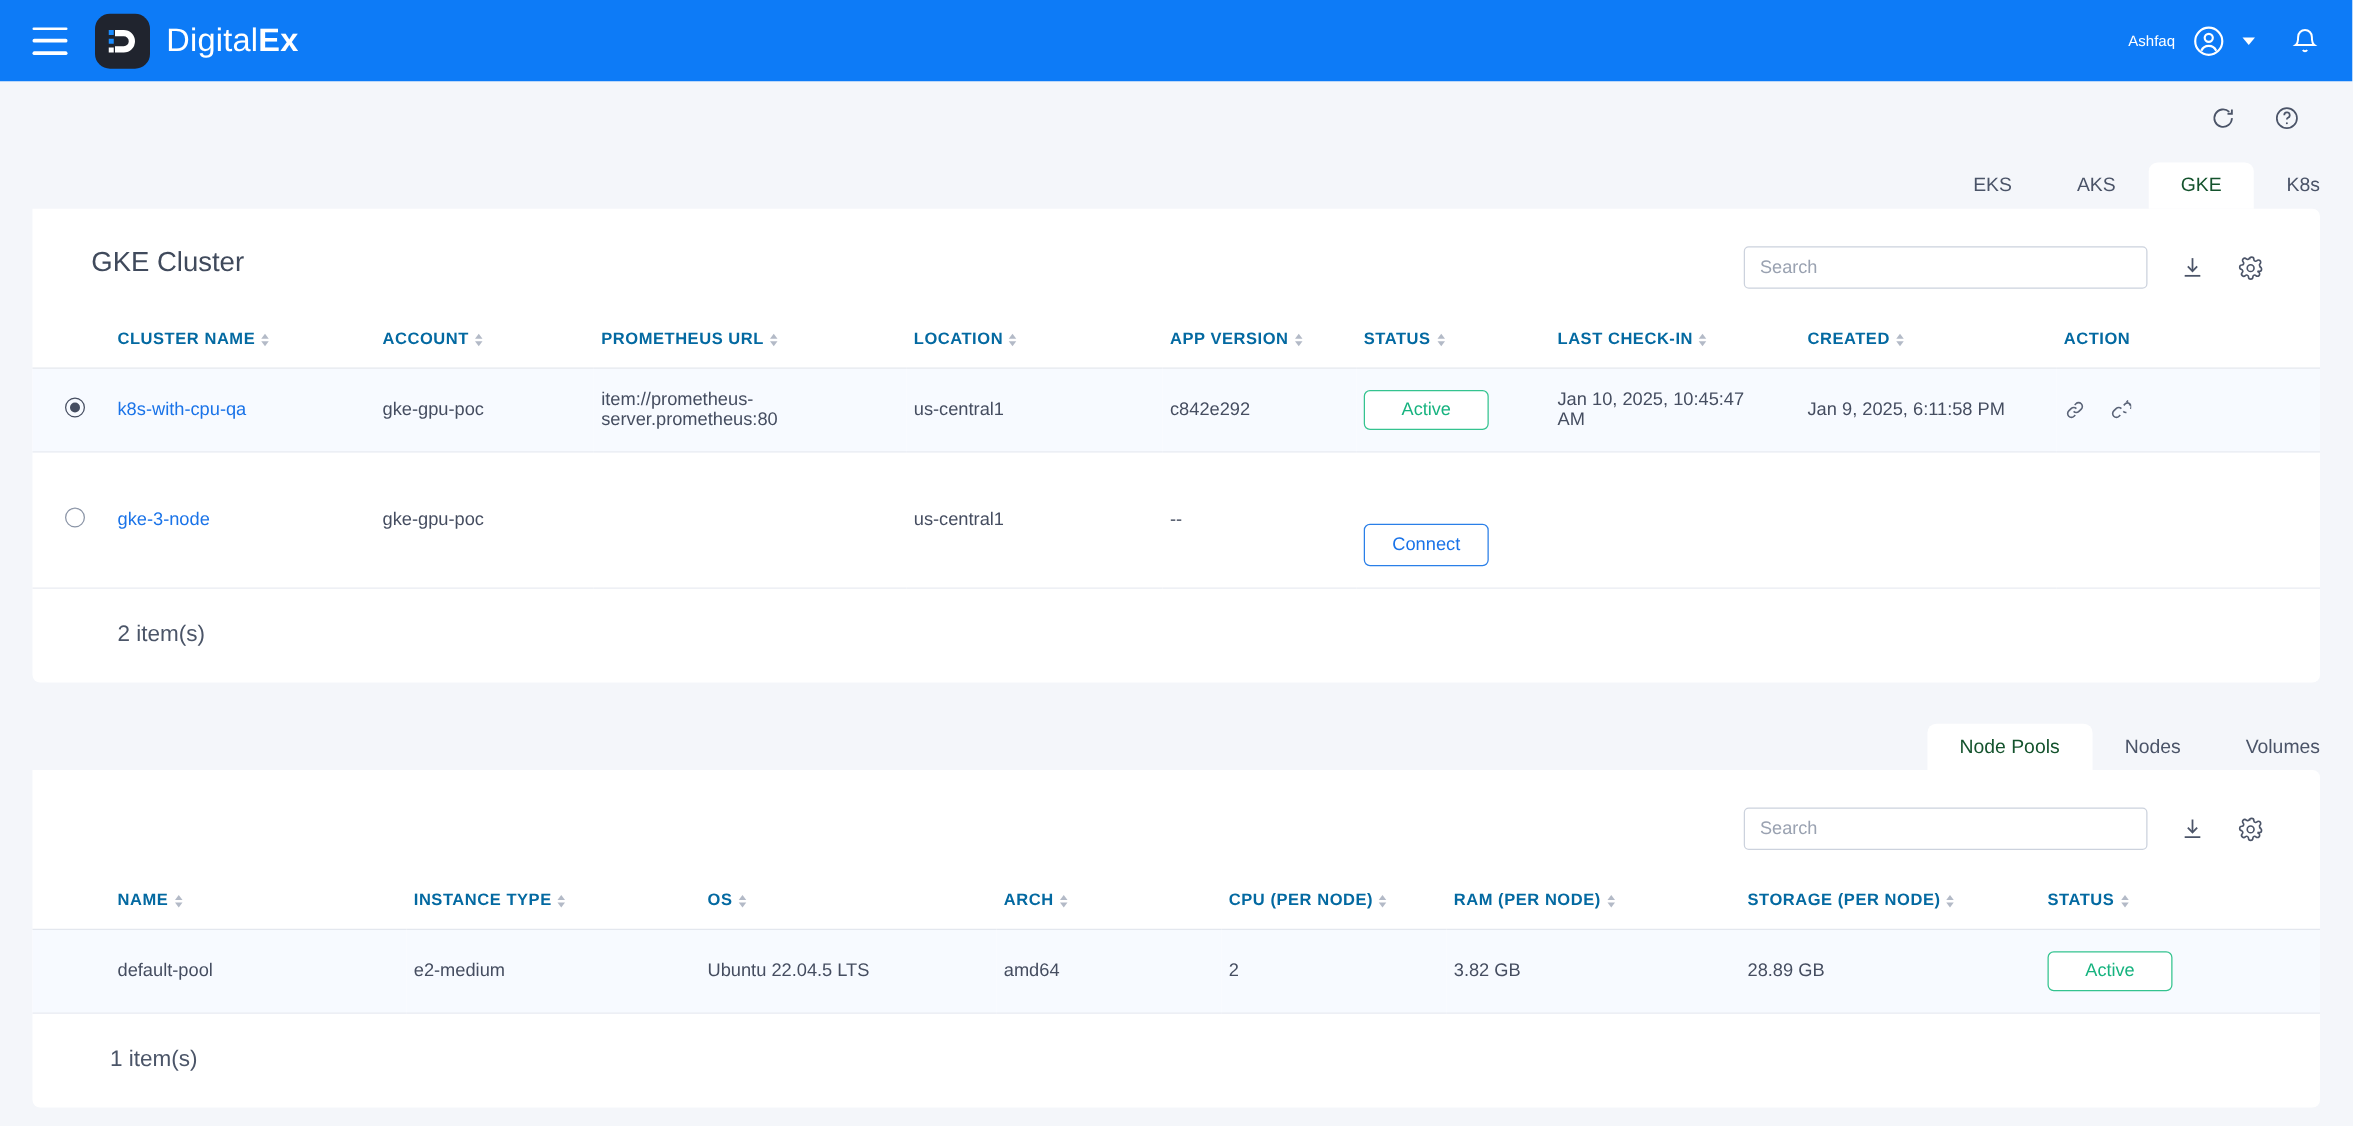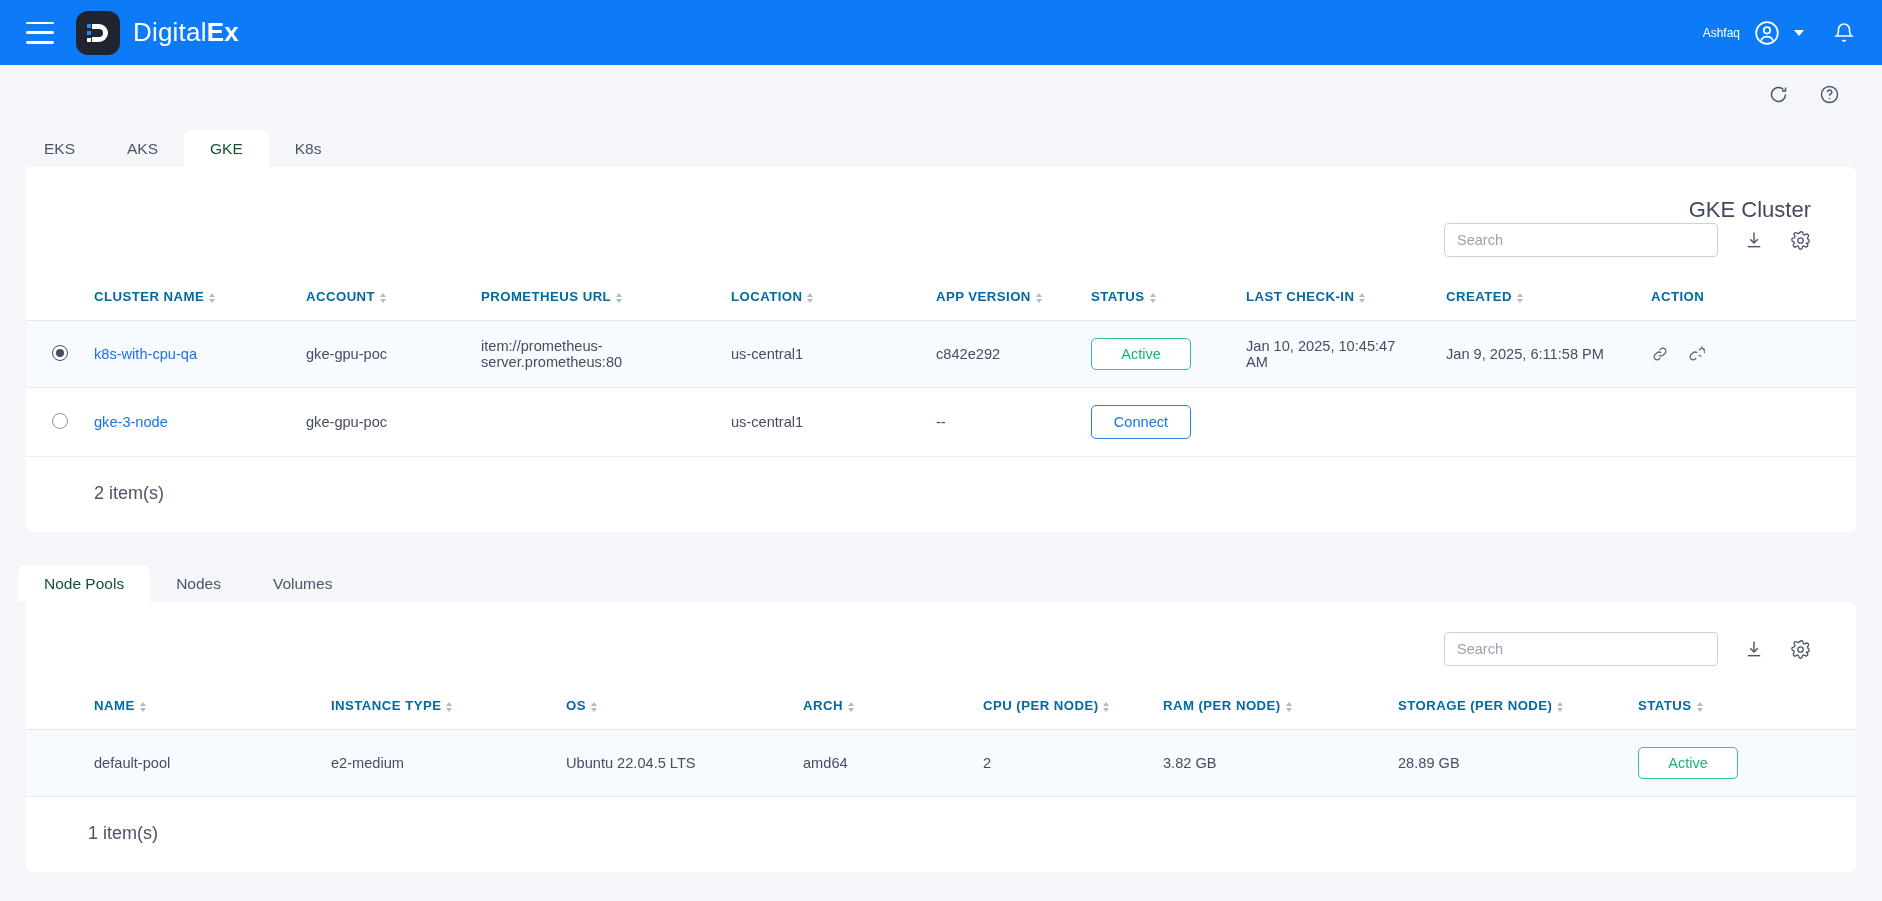--- a/index.html
+++ b/index.html
@@ -40,40 +40,40 @@
 
   
   .action-strip {
     height: 58px; display: flex; align-items: center; justify-content: flex-end;
     padding-right: 42px; gap: 30px;
   }
   .strip-icon { cursor: pointer; color: #4b5468; display: flex; }
 
   
   .tabbar {
-    display: flex; align-items: flex-end; padding-left: 18px; height: 44px;
+    display: flex; align-items: flex-end; padding-left: 18px; height: 44px; justify-content: flex-end;
   }
   .tab {
     padding: 11px 26px; font-size: 15.5px; color: #4b5468; cursor: pointer;
     border-radius: 7px 7px 0 0; line-height: 1;
   }
   .tab.active { background: #ffffff; color: #14532d; }
 
   
   .card { background: #fff; margin: 0 26px; padding: 0 0 28px 0; }
   .card.top { border-radius: 0 6px 6px 6px; }
   .card-head {
-    display: flex; align-items: flex-end; padding: 30px 45px 22px 47px; flex-direction: column;
+    display: flex; align-items: flex-start; padding: 30px 45px 22px 47px;
   }
   .card-title { font-size: 22px; color: #404a5c; font-weight: 400; }
   .card-title .sub { font-size: 17px; color: #4b5568; }
   .card-title .sub b { font-weight: 700; }
   .head-tools { margin-left: auto; display: flex; align-items: center; gap: 26px; }
   .search-box {
-    width: 274px; height: 34px; border: 1px solid #ccd2dd; border-radius: 4px;
+    width: 323px; height: 34px; border: 1px solid #ccd2dd; border-radius: 4px;
     padding: 0 12px; font-size: 14.5px; color: #3c4257; outline: none;
     font-family: "Liberation Sans", sans-serif; background: #fff;
   }
   .search-box::placeholder { color: #9aa2b1; }
 
   
   table { width: 100%; border-collapse: collapse; }
   thead th {
     font-size: 13.2px; font-weight: 700; color: #0369a1; letter-spacing: .45px;
     text-align: left; padding: 10px 6px 16px 6px; white-space: nowrap;
@@ -105,20 +105,21 @@
   .badge-active {
     display: inline-flex; align-items: center; justify-content: center;
     min-width: 100px; height: 32px; border: 1.4px solid #34c38f; color: #16b37f;
     border-radius: 5px; font-size: 14.5px; background: #fff;
   }
   .btn-connect {
     display: inline-flex; align-items: center; justify-content: center;
     min-width: 100px; height: 34px; border: 1.5px solid #2a7fe8; color: #1a73e8;
     border-radius: 5px; font-size: 14.6px; background: #fff; cursor: pointer;
     font-family: "Liberation Sans", sans-serif;
+    margin-top: 40px;
   }
   .row-actions { display: flex; gap: 18px; color: #5b6478; }
   .row-actions span { cursor: pointer; display: flex; }
   .item-count { font-size: 18px; color: #4b5568; padding: 26px 0 0 68px; }
 
   .gap { height: 26px; }
   .card.bottom { border-radius: 0 6px 6px 6px; }
   .nowrap { white-space: nowrap; }
 </style>
 </head>

